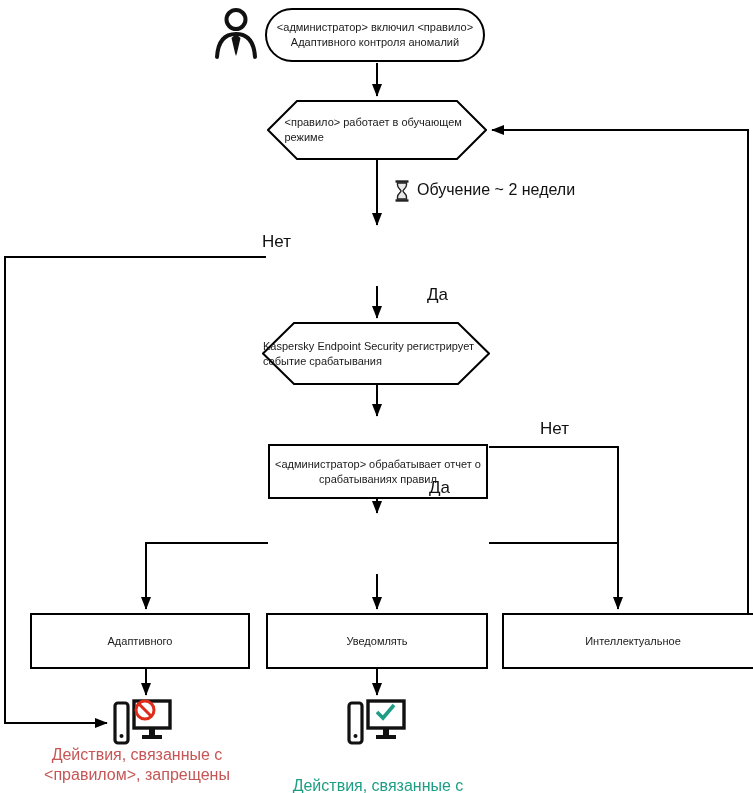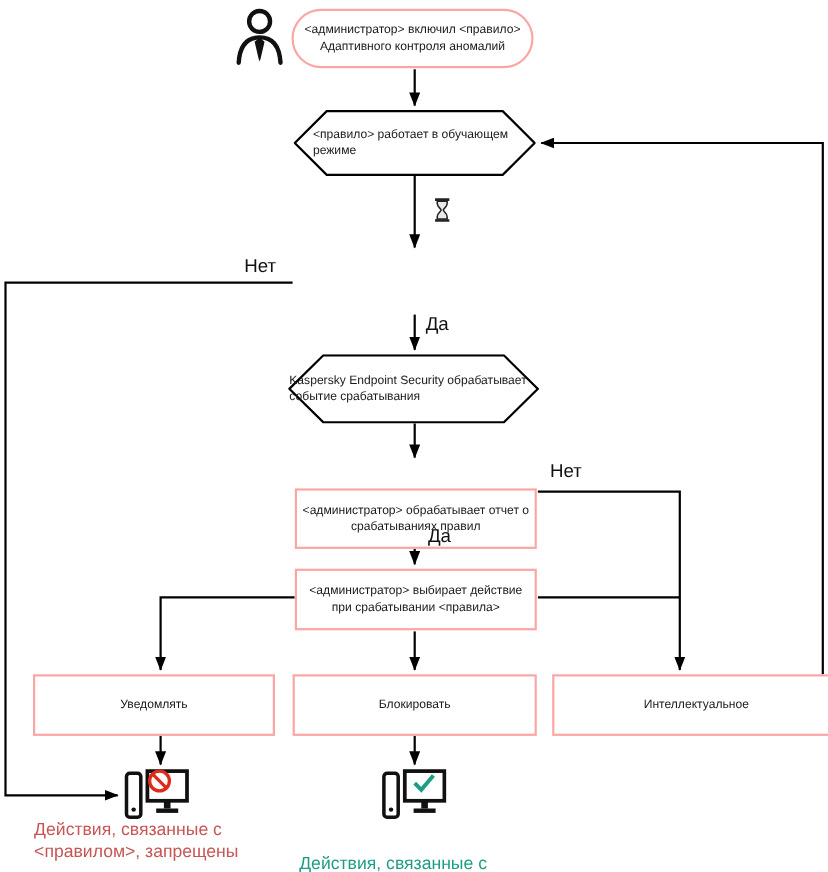--- a/index.html
+++ b/index.html
@@ -3,40 +3,40 @@
 <meta charset="utf-8">
 <style>
   html,body{margin:0;padding:0;background:#ffffff;}
   #canvas{
     position:relative;width:753px;height:793px;background:#fff;
     font-family:"Liberation Sans","DejaVu Sans",sans-serif;color:#1a1a1a;
     overflow:hidden;
   }
   #lines{position:absolute;left:0;top:0;z-index:1;}
   .node{
-    position:absolute;z-index:2;background:#fff;border:2px solid #fca5a5;
+    position:absolute;z-index:2;background:#fff;border:2px solid #000000;
     display:flex;align-items:center;justify-content:center;text-align:center;
     font-size:11px;line-height:1.35;color:#1a1a1a;box-sizing:border-box;
   }
   .node .txt{width:calc(100% - 8px);}
   .stadium{border-radius:28px;}
   .hex{position:absolute;z-index:2;background:transparent;border:none;}
   .hex svg{position:absolute;left:0;top:0;}
   .hex .txt{
     position:absolute;left:0;top:0;width:100%;height:100%;
     display:flex;align-items:center;justify-content:center;
     font-size:11px;line-height:1.35;
   }
   .hex .txt>span{display:block;width:100%;}
-  .edge-label{position:absolute;z-index:3;font-size:17px;color:#111;white-space:nowrap;}
+  .edge-label{position:absolute;z-index:3;font-size:17px;color:#111;white-space:nowrap;margin-left:40px;}
   .note-label{position:absolute;z-index:3;font-size:16px;color:#111;white-space:nowrap;}
   .icon{position:absolute;z-index:3;}
   .result{
     position:absolute;z-index:3;font-size:16px;line-height:1.25;
-    text-align:left;
+    text-align:center;
   }
   .result.blocked{color:var(--blocked-text,#c65555);}
   .result.allowed{color:var(--allowed-text,#1d9e84);}
 </style>
 </head>
 <body>
 
 <div id="canvas">
 
   <svg id="lines" width="753" height="793">
@@ -79,50 +79,48 @@
     <div class="txt">
         <span style="width:185px;margin:0 auto;">&lt;правило&gt; работает в обучающем режиме</span>
       </div>
   </div>
 
   <svg class="icon" style="left:394px;top:180px;" width="16" height="22" viewBox="0 0 16 22">
     <path d="M1.5,1.5 H14.5" stroke="#222" stroke-width="2.4" fill="none"></path>
     <path d="M1.5,20.5 H14.5" stroke="#222" stroke-width="2.4" fill="none"></path>
     <path d="M3.5,3 H12.5 V5 C12.5,8.2 9,9.6 9,11 C9,12.4 12.5,13.8 12.5,17 V19 H3.5 V17 C3.5,13.8 7,12.4 7,11 C7,9.6 3.5,8.2 3.5,5 Z" fill="#e9e9e9" stroke="#222" stroke-width="1.4"></path>
   </svg>
+  <div class="note-label" style="left:417px;top:181px;">Обучение ~ 2 недели</div>
 
 
   <div class="edge-label" style="left:222px;top:232px;">Нет</div>
   <div class="edge-label" style="left:387px;top:285px;">Да</div>
 
   <div class="hex" style="left:262px;top:322px;width:228px;height:63px;">
     <svg width="228" height="63" viewBox="0 0 228 63">
       <polygon points="32,1 196,1 227,31.5 196,62 32,62 1,31.5" fill="#fff" stroke="#000" stroke-width="2"></polygon>
     </svg>
     <div class="txt">
-        <span style="width:226px;margin:0 auto;">Kaspersky Endpoint Security обрабатывает событие срабатывания</span>
+        <span style="width:226px;margin:0 auto;">Kaspersky Endpoint Security регистрирует событие срабатывания</span>
       </div>
   </div>
 
   <div class="node" style="left:268px;top:444px;width:220px;height:55px;">
     <div class="txt">&lt;администратор&gt; обрабатывает отчет о срабатываниях правил</div>
   </div>
 
   <div class="edge-label" style="left:500px;top:419px;">Нет</div>
   <div class="edge-label" style="left:389px;top:478px;">Да</div>
 
-  <div class="node" style="left:268px;top:517px;width:220px;height:56px;">
-    <div class="txt">&lt;администратор&gt; выбирает действие при срабатывании &lt;правила&gt;</div>
-  </div>
 
   <div class="node" style="left:30px;top:613px;width:220px;height:56px;">
-    <div class="txt">Уведомлять</div>
+    <div class="txt">Адаптивного</div>
   </div>
   <div class="node" style="left:266px;top:613px;width:222px;height:56px;">
-    <div class="txt">Блокировать</div>
+    <div class="txt">Уведомлять</div>
   </div>
   <div class="node" style="left:502px;top:613px;width:262px;height:56px;">
     <div class="txt">Интеллектуальное</div>
   </div>
 
   <svg class="icon" style="left:112px;top:698px;" width="60" height="50" viewBox="0 0 60 50">
     <rect x="3" y="5" width="13" height="40" rx="3" fill="none" stroke="#111" stroke-width="3.2"></rect>
     <circle cx="9.5" cy="38" r="2" fill="#111"></circle>
     <rect x="22" y="3" width="36" height="27" fill="none" stroke="#111" stroke-width="3.4"></rect>
     <rect x="37" y="30" width="6" height="7" fill="#111"></rect>

